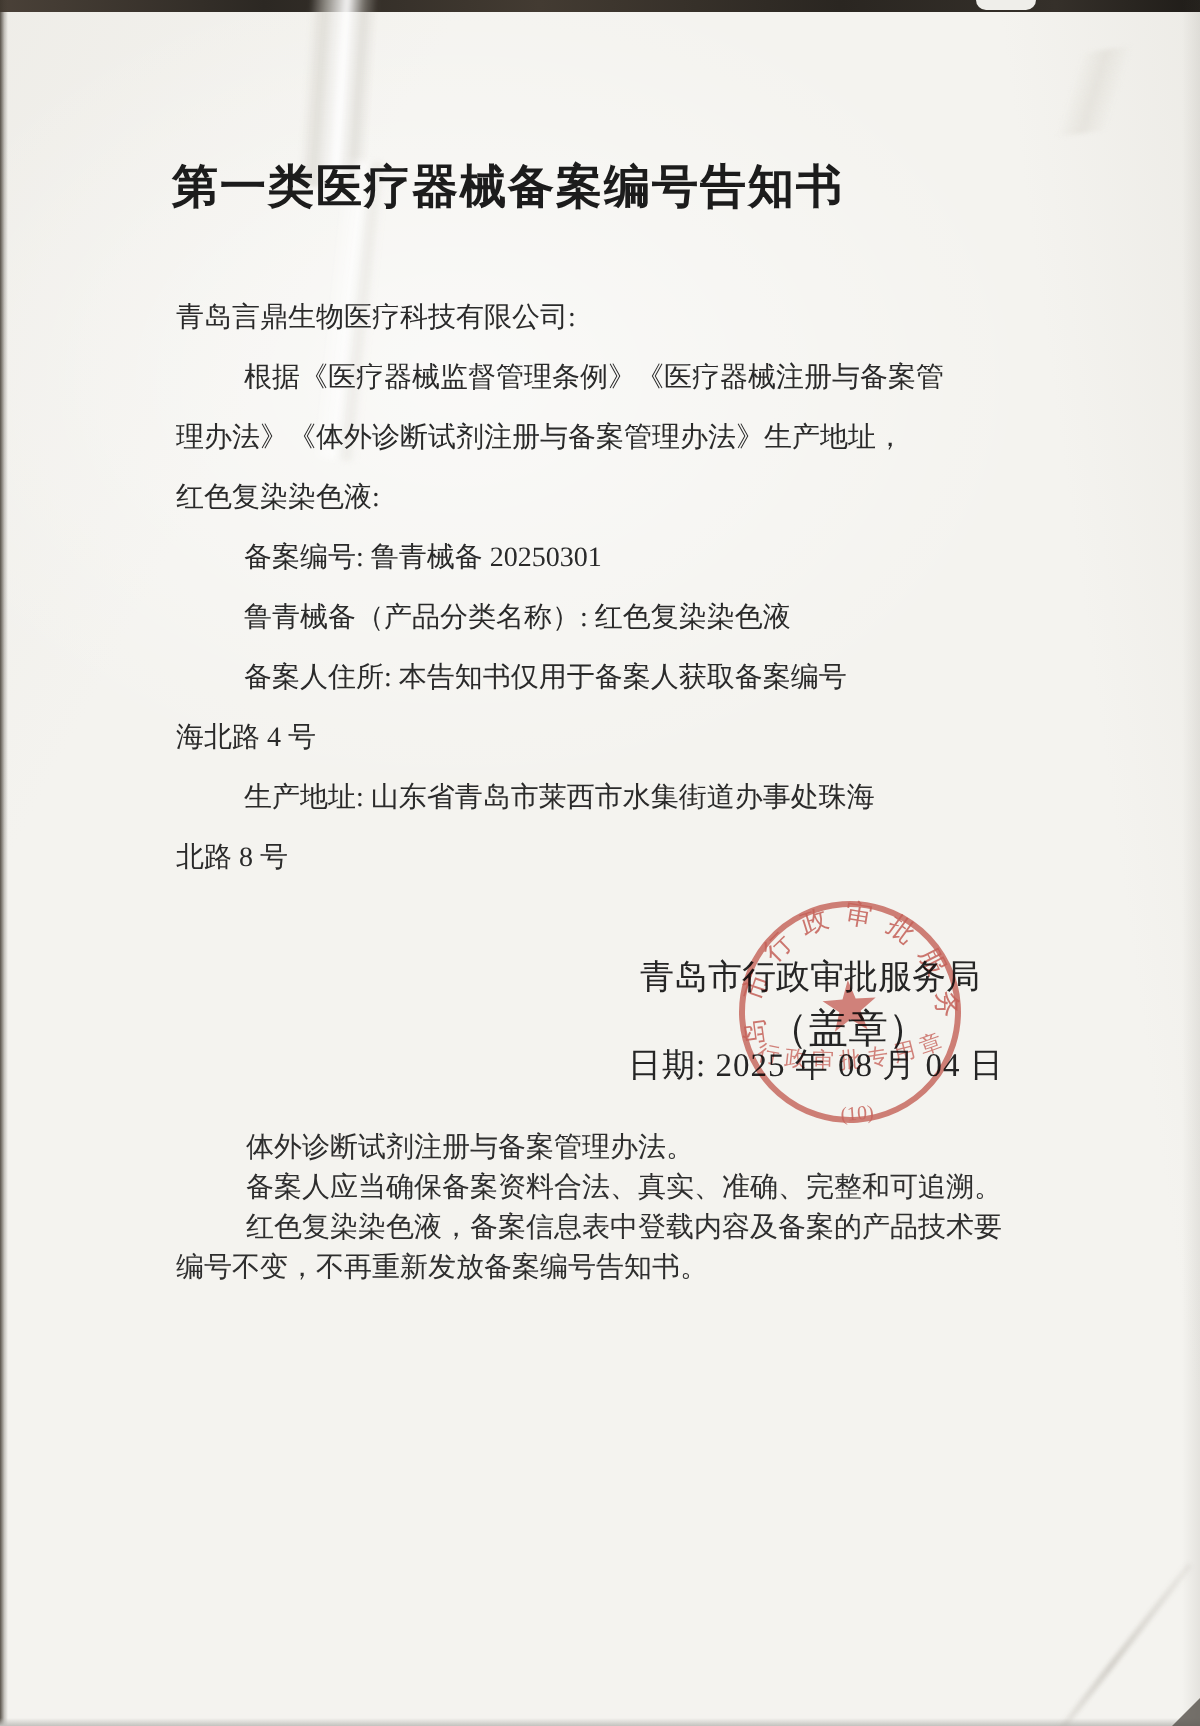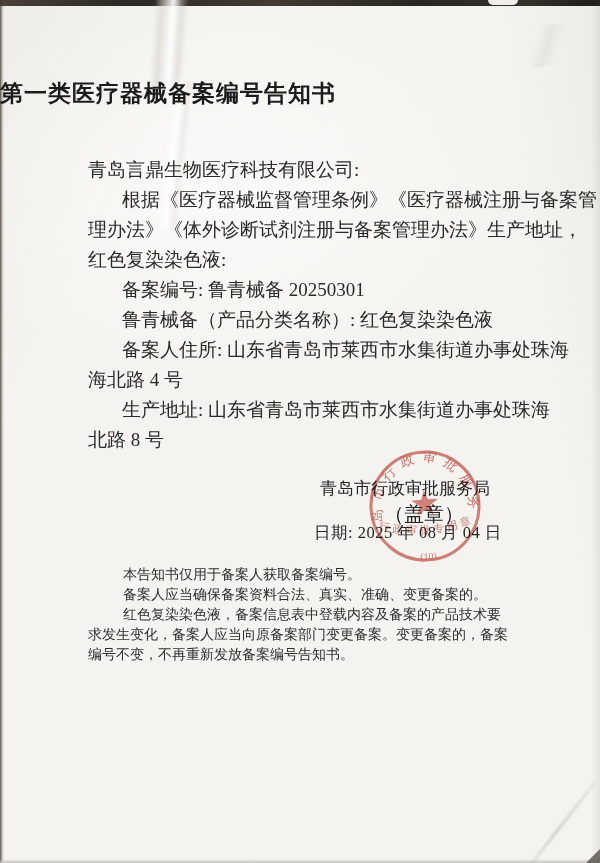--- a/index.html
+++ b/index.html
@@ -39,26 +39,26 @@
     background:linear-gradient(90deg, rgba(222,220,213,0), rgba(255,255,255,0.7) 50%, rgba(213,210,202,0.35) 75%, rgba(213,210,202,0));
     transform:rotate(6deg); filter:blur(1.5px); }
   .crease-bottom-right { position:absolute; right:-20px; bottom:28px; width:130px; height:3px;
     background:linear-gradient(90deg, rgba(168,163,154,0), rgba(168,163,154,0.45), rgba(168,163,154,0.15));
     transform:rotate(-52deg); filter:blur(1px); }
   .crease-top-right { position:absolute; right:10px; top:26px; width:90px; height:40px;
     background:linear-gradient(115deg, rgba(221,218,211,0) 40%, rgba(219,216,208,0.5) 52%, rgba(244,243,239,0) 64%);
     transform:rotate(-8deg); filter:blur(1px); }
 
   
-  .title { position:absolute; left:0; top:78px; width:508px; text-align:left;
+  .title { position:absolute; left:0; top:78px; width:508px; text-align:center;
     font-family:"Liberation Sans", sans-serif; font-weight:700; font-size:23px;
     letter-spacing:1px; color:#1c1c1c; white-space:nowrap; }
 
-  .body-block { position:absolute; left:88px; top:155px; width:460px;
-    font-size:19px; line-height:30px; white-space:nowrap; color:#2a2a2a; }
+  .body-block { position:absolute; left:88px; top:145px; width:460px;
+    font-size:14px; line-height:30px; white-space:nowrap; color:#2a2a2a; }
   .body-block .line { height:30px; }
   .body-block .indent { padding-left:34px; }
 
   .sig-org  { position:absolute; left:320px; top:477px; font-size:17px; white-space:nowrap; color:#252525; }
   .sig-seal { position:absolute; left:384px; top:501px; font-size:20px; white-space:nowrap; color:#252525; }
   .sig-date { position:absolute; left:314px; top:522px; font-size:16.5px; white-space:nowrap; color:#252525; letter-spacing:0.5px; }
 
   .footer-block { position:absolute; left:88px; top:565px; width:460px;
     font-size:14px; line-height:20px; white-space:nowrap; color:#2e2e2e; }
   .footer-block .line { height:20px; }
@@ -86,21 +86,21 @@
 
   <div class="title">第一类医疗器械备案编号告知书</div>
 
   <div class="body-block">
     <div class="line">青岛言鼎生物医疗科技有限公司:</div>
     <div class="line indent">根据《医疗器械监督管理条例》《医疗器械注册与备案管</div>
     <div class="line">理办法》《体外诊断试剂注册与备案管理办法》生产地址，</div>
     <div class="line">红色复染染色液:</div>
     <div class="line indent">备案编号: 鲁青械备 20250301</div>
     <div class="line indent">鲁青械备（产品分类名称）: 红色复染染色液</div>
-    <div class="line indent">备案人住所: 山东省青岛市莱西市水集街道办事处珠海</div>
+    <div class="line indent">备案人住所: 本告知书仅用于备案人获取备案编号</div>
     <div class="line">海北路 4 号</div>
     <div class="line indent">生产地址: 山东省青岛市莱西市水集街道办事处珠海</div>
     <div class="line">北路 8 号</div>
   </div>
 
   <div class="sig-org">青岛市行政审批服务局</div>
   <div class="sig-seal">（盖章）</div>
   <div class="sig-date">日期: 2025 年 08 月 04 日</div>
 
   <svg class="stamp" viewBox="0 0 140 140" xmlns="http://www.w3.org/2000/svg">
@@ -113,20 +113,19 @@
     <text font-size="13.5" fill="#c9574f" fill-opacity="0.85" letter-spacing="7" font-family="Liberation Serif, serif">
       <textPath href="#arcTop" startOffset="50%" text-anchor="middle">青岛市行政审批服务局</textPath>
     </text>
     <text font-size="11" fill="#cd5d55" fill-opacity="0.8" letter-spacing="3" font-family="Liberation Serif, serif">
       <textPath href="#arcInner" startOffset="50%" text-anchor="middle">行政审批专用章</textPath>
     </text>
     <text x="70" y="124" text-anchor="middle" font-size="10" fill="#cd5d55" fill-opacity="0.85" font-family="Liberation Serif, serif">(10)</text>
   </svg>
 
   <div class="footer-block">
-    <div class="line indent">本告知书仅用于备案人获取备案编号。</div>
-    <div class="line indent">备案人应当确保备案资料合法、真实、准确、变更备案的。</div>
+    <div class="line indent">体外诊断试剂注册与备案管理办法。</div>
+    <div class="line indent">备案人应当确保备案资料合法、真实、准确、完整和可追溯。</div>
     <div class="line indent">红色复染染色液，备案信息表中登载内容及备案的产品技术要</div>
-    <div class="line">求发生变化，备案人应当向原备案部门变更备案。变更备案的，备案</div>
     <div class="line">编号不变，不再重新发放备案编号告知书。</div>
   </div>
 
 </div>
 
 </body></html>

